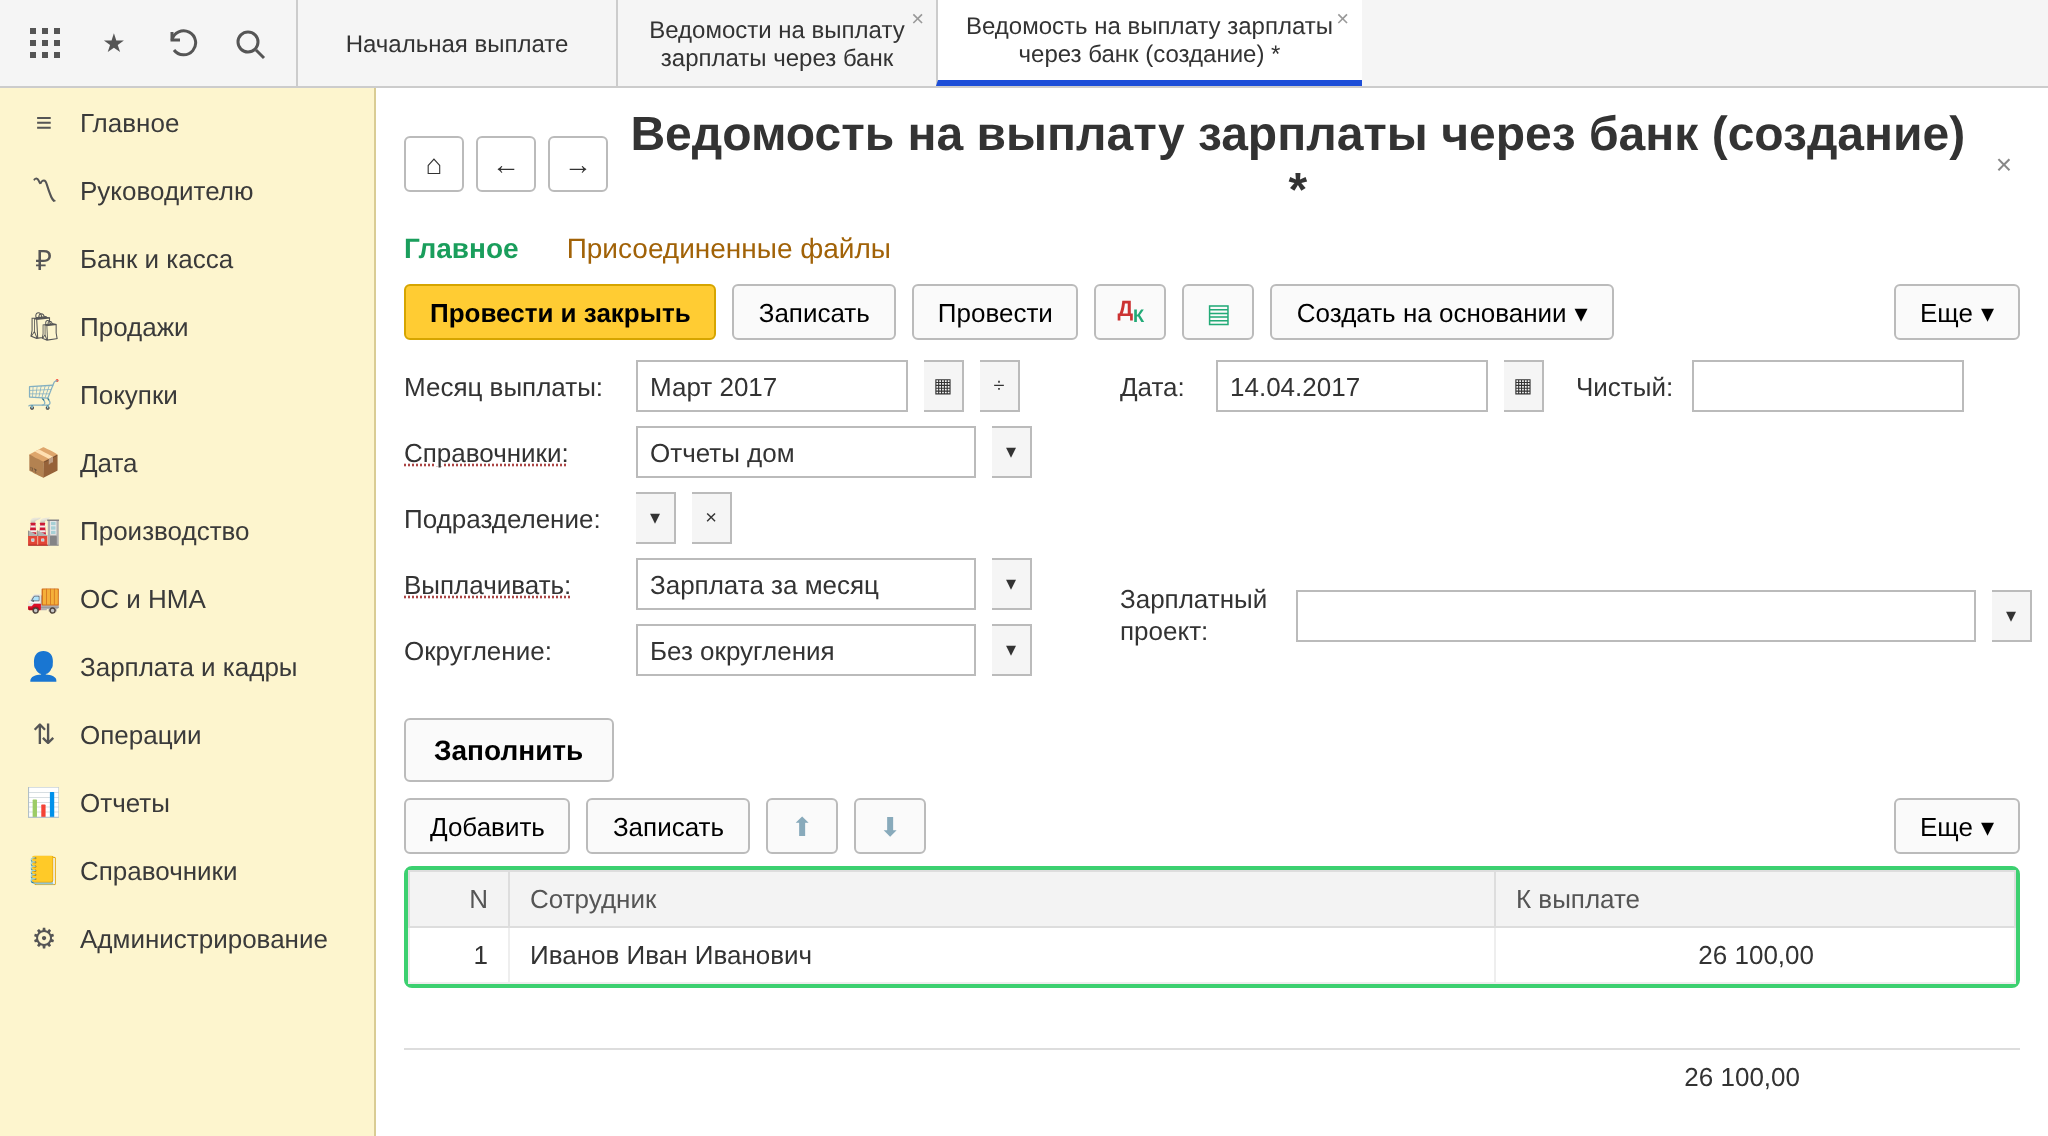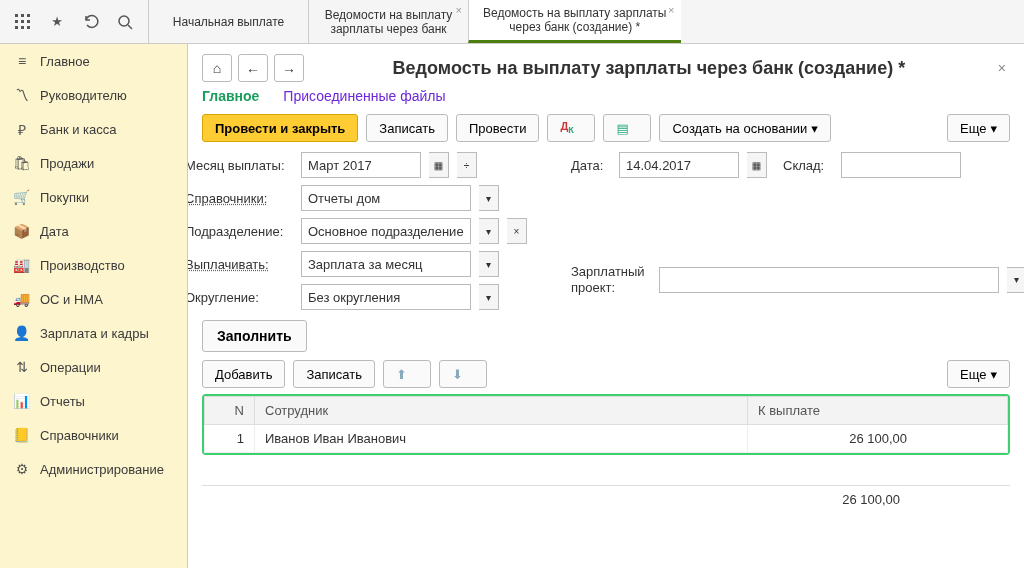--- a/index.html
+++ b/index.html
@@ -4,60 +4,60 @@
 <style>
 * { box-sizing: border-box; margin: 0; padding: 0; font-family: Arial, sans-serif; }
 body { width: 1024px; height: 568px; background: #fff; overflow: hidden; font-size: 13px; color: #333; }
 
 
 .top-bar { height: 44px; background: #f5f5f5; border-bottom: 1px solid #ccc; display: flex; align-items: center; }
 .top-icons { display: flex; gap: 16px; padding: 0 14px; }
 .top-icon { width: 18px; height: 18px; cursor: pointer; display: flex; align-items: center; justify-content: center; color: #555; }
 .tabs { display: flex; height: 100%; }
 .tab { border-left: 1px solid #ccc; padding: 4px 14px; font-size: 12px; text-align: center; display: flex; flex-direction: column; justify-content: center; position: relative; cursor: pointer; min-width: 160px; }
-.tab.active { border-bottom: 3px solid #4d7c0f; background: #fff; }
+.tab.active { border-bottom: 3px solid #1d4ed8; background: #fff; }
 .tab .tab-close { position: absolute; top: 4px; right: 6px; font-size: 11px; color: #999; }
 
 
 .main { display: flex; height: calc(568px - 44px); }
 .sidebar { width: 188px; background: #fdf5ce; border-right: 1px solid #d9cc94; overflow-y: auto; }
 .sidebar-item { display: flex; align-items: center; gap: 10px; padding: 9px 14px; cursor: pointer; color: #3a3a3a; font-size: 13px; }
 .side-icon { width: 16px; height: 16px; color: #555; display: inline-flex; align-items: center; justify-content: center; font-size: 14px; }
 
 .content { flex: 1; display: flex; flex-direction: column; padding: 10px 14px 0 14px; overflow: hidden; }
 
 
 .doc-header { display: flex; align-items: center; gap: 6px; margin-bottom: 6px; }
 .nav-btns { display: flex; gap: 6px; }
 .sq-btn { width: 30px; height: 28px; border: 1px solid #bbb; background: #fff; border-radius: 3px; display: flex; align-items: center; justify-content: center; cursor: pointer; font-size: 14px; }
-.doc-title { flex: 1; text-align: center; font-size: 18px; font-weight: bold; }
+.doc-title { flex: 1; text-align: center; font-size: 24px; font-weight: bold; }
 .close-x { font-size: 14px; color: #888; cursor: pointer; padding: 4px; }
 
 .sub-tabs { display: flex; gap: 24px; margin-bottom: 10px; font-size: 14px; }
-.sub-tab { cursor: pointer; color: #6d28d9; }
+.sub-tab { cursor: pointer; color: #a16207; }
 .sub-tab.active { color: #1a9e5c; font-weight: bold; }
 
 .toolbar { display: flex; gap: 8px; margin-bottom: 10px; align-items: center; }
 .btn { height: 28px; padding: 0 12px; border: 1px solid #bbb; background: #fafafa; border-radius: 3px; cursor: pointer; font-size: 13px; display: inline-flex; align-items: center; gap: 4px; }
 .btn.primary { background: #fc3; border-color: #d6a500; font-weight: bold; text-align: center; }
-.btn.icon-only { width: 48px; padding: 12px; }
+.btn.icon-only { width: 36px; padding: 0; justify-content: center; }
 .toolbar-spacer { flex: 1; }
 
-.form-rows { display: flex; gap: 44px; justify-content: center; }
+.form-rows { display: flex; gap: 44px; }
 .form-col { display: flex; flex-direction: column; gap: 7px; }
 .form-row { display: flex; align-items: center; gap: 8px; }
 .form-row label { width: 108px; font-size: 13px; }
 .form-row label.req { text-decoration: underline dotted #a44; }
 .input-cell { border: 1px solid #bbb; height: 26px; background: #fff; padding: 0 6px; display: flex; align-items: center; font-size: 13px; }
 .input-cell.w170 { width: 170px; }
-.input-cell.w120 { width: 120px; }
+.input-cell.w120 { width: 136px; }
 .input-cell.w340 { width: 340px; }
 .dd-btn { width: 20px; height: 26px; border: 1px solid #bbb; border-left: none; background: #f5f5f5; cursor: pointer; display: flex; align-items: center; justify-content: center; font-size: 10px; }
 
-.fill-btn-row { margin-top: 10px; margin-bottom: 8px; }
+.fill-btn-row { margin-top: 21px; margin-bottom: 8px; }
 .btn.fill { font-size: 14px; font-weight: bold; padding: 4px 14px; height: 32px; }
 
 .table-toolbar { display: flex; gap: 8px; align-items: center; margin-bottom: 6px; }
 
 .data-table-wrap { border: 2px solid #3cd070; border-radius: 4px; }
 .data-table { width: 100%; border-collapse: collapse; font-size: 13px; }
 .data-table th { background: #f3f3f3; border: 1px solid #ddd; padding: 6px 10px; text-align: left; font-weight: normal; color: #555; }
 .data-table td { border: 1px solid #eee; padding: 6px 10px; }
 .data-table .num { text-align: right; width: 50px; }
 .data-table .amt { text-align: right; }
@@ -234,21 +234,20 @@
               <span class="glyph">÷</span>
             </div>
         </div>
         <div class="form-row">
           <label class="req">Справочники:</label>
           <div class="input-cell w170">Отчеты дом</div>
           <div class="dd-btn">▾</div>
         </div>
         <div class="form-row">
           <label>Подразделение:</label>
-          <div class="input-cell w170" style="overflow:hidden;white-space:nowrap">Основное подразделение</div>
           <div class="dd-btn">▾</div>
           <div class="dd-btn">×</div>
         </div>
         <div class="form-row">
           <label class="req">Выплачивать:</label>
           <div class="input-cell w170">Зарплата за месяц</div>
           <div class="dd-btn">▾</div>
         </div>
         <div class="form-row">
           <label>Округление:</label>
@@ -257,21 +256,21 @@
         </div>
       </div>
 
       <div class="form-col">
         <div class="form-row">
           <label style="width:40px">Дата:</label>
           <div class="input-cell w120">14.04.2017</div>
           <div class="dd-btn">
               <span class="glyph">▦</span>
             </div>
-          <label style="width:50px;margin-left:8px">Склад:</label>
+          <label style="width:50px;margin-left:8px">Чистый:</label>
           <div class="input-cell w120"></div>
         </div>
         <div style="height:72px"></div>
         <div class="form-row">
           <label style="width:80px;line-height:1.2"><span>Зарплатный проект:</span></label>
           <div class="input-cell w340"></div>
           <div class="dd-btn">▾</div>
 
         </div>
       </div>

